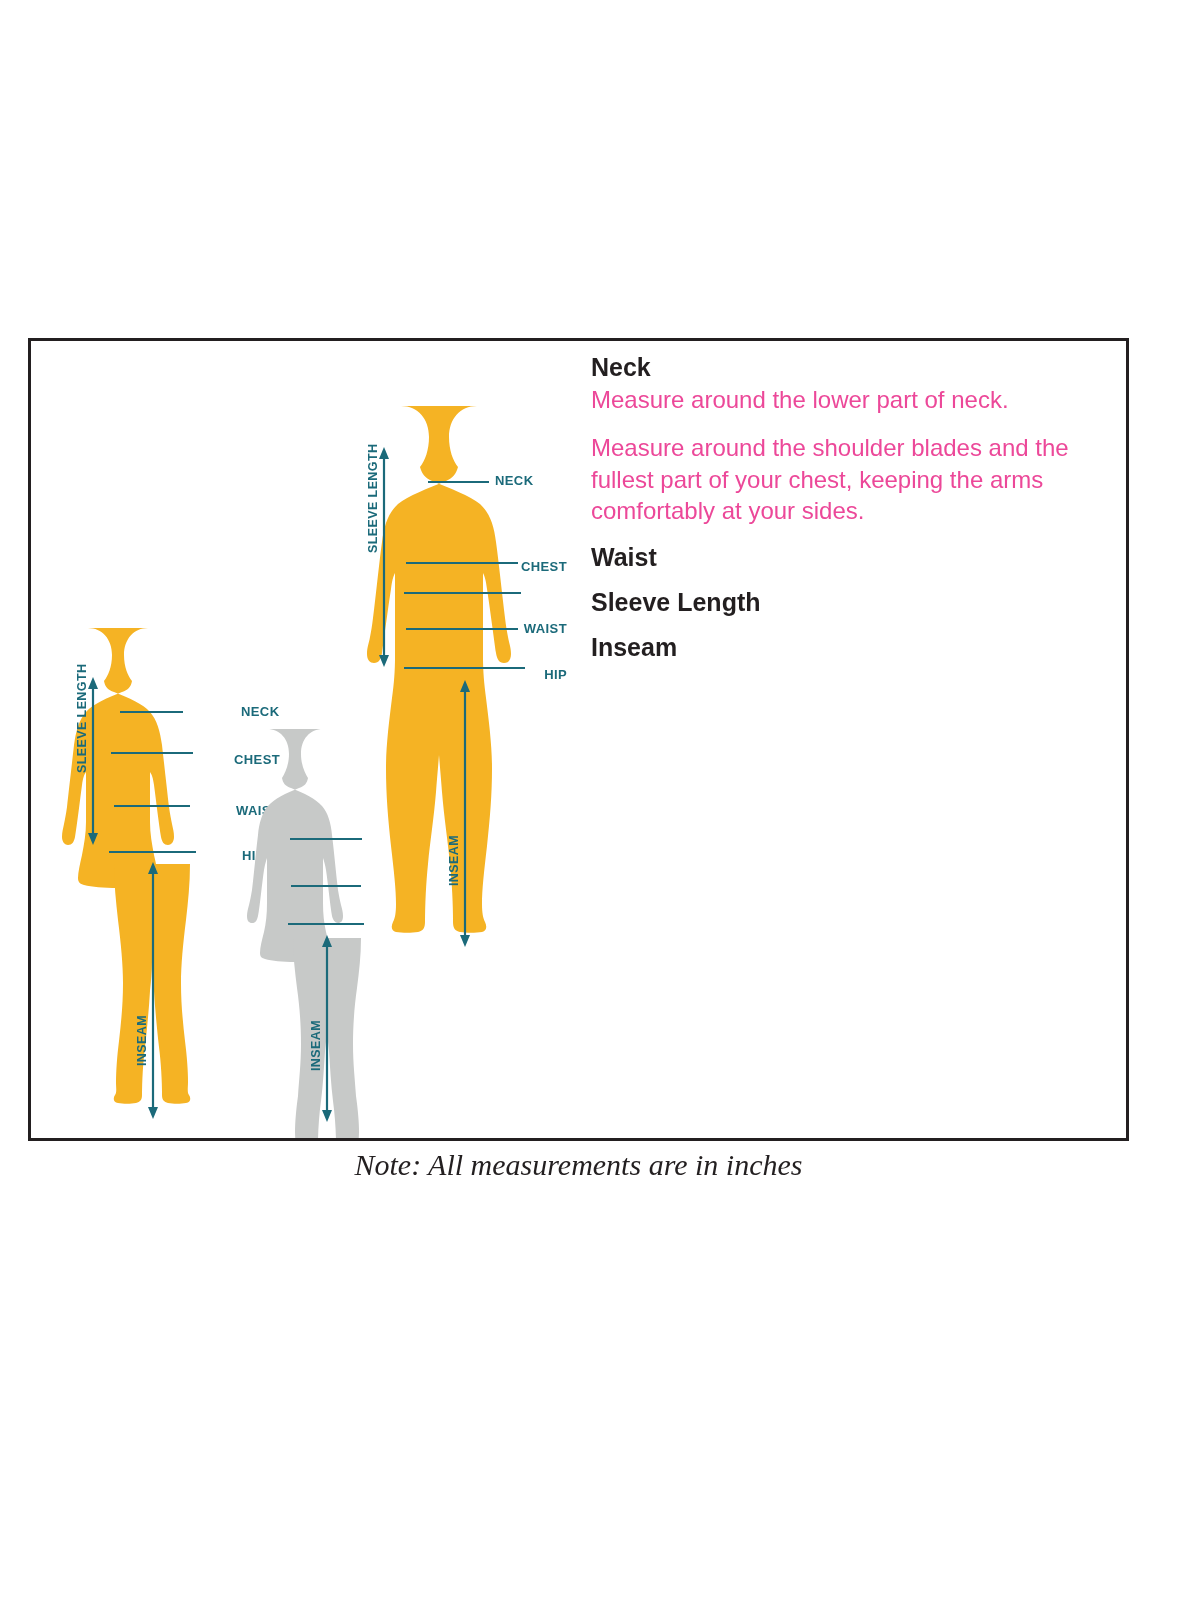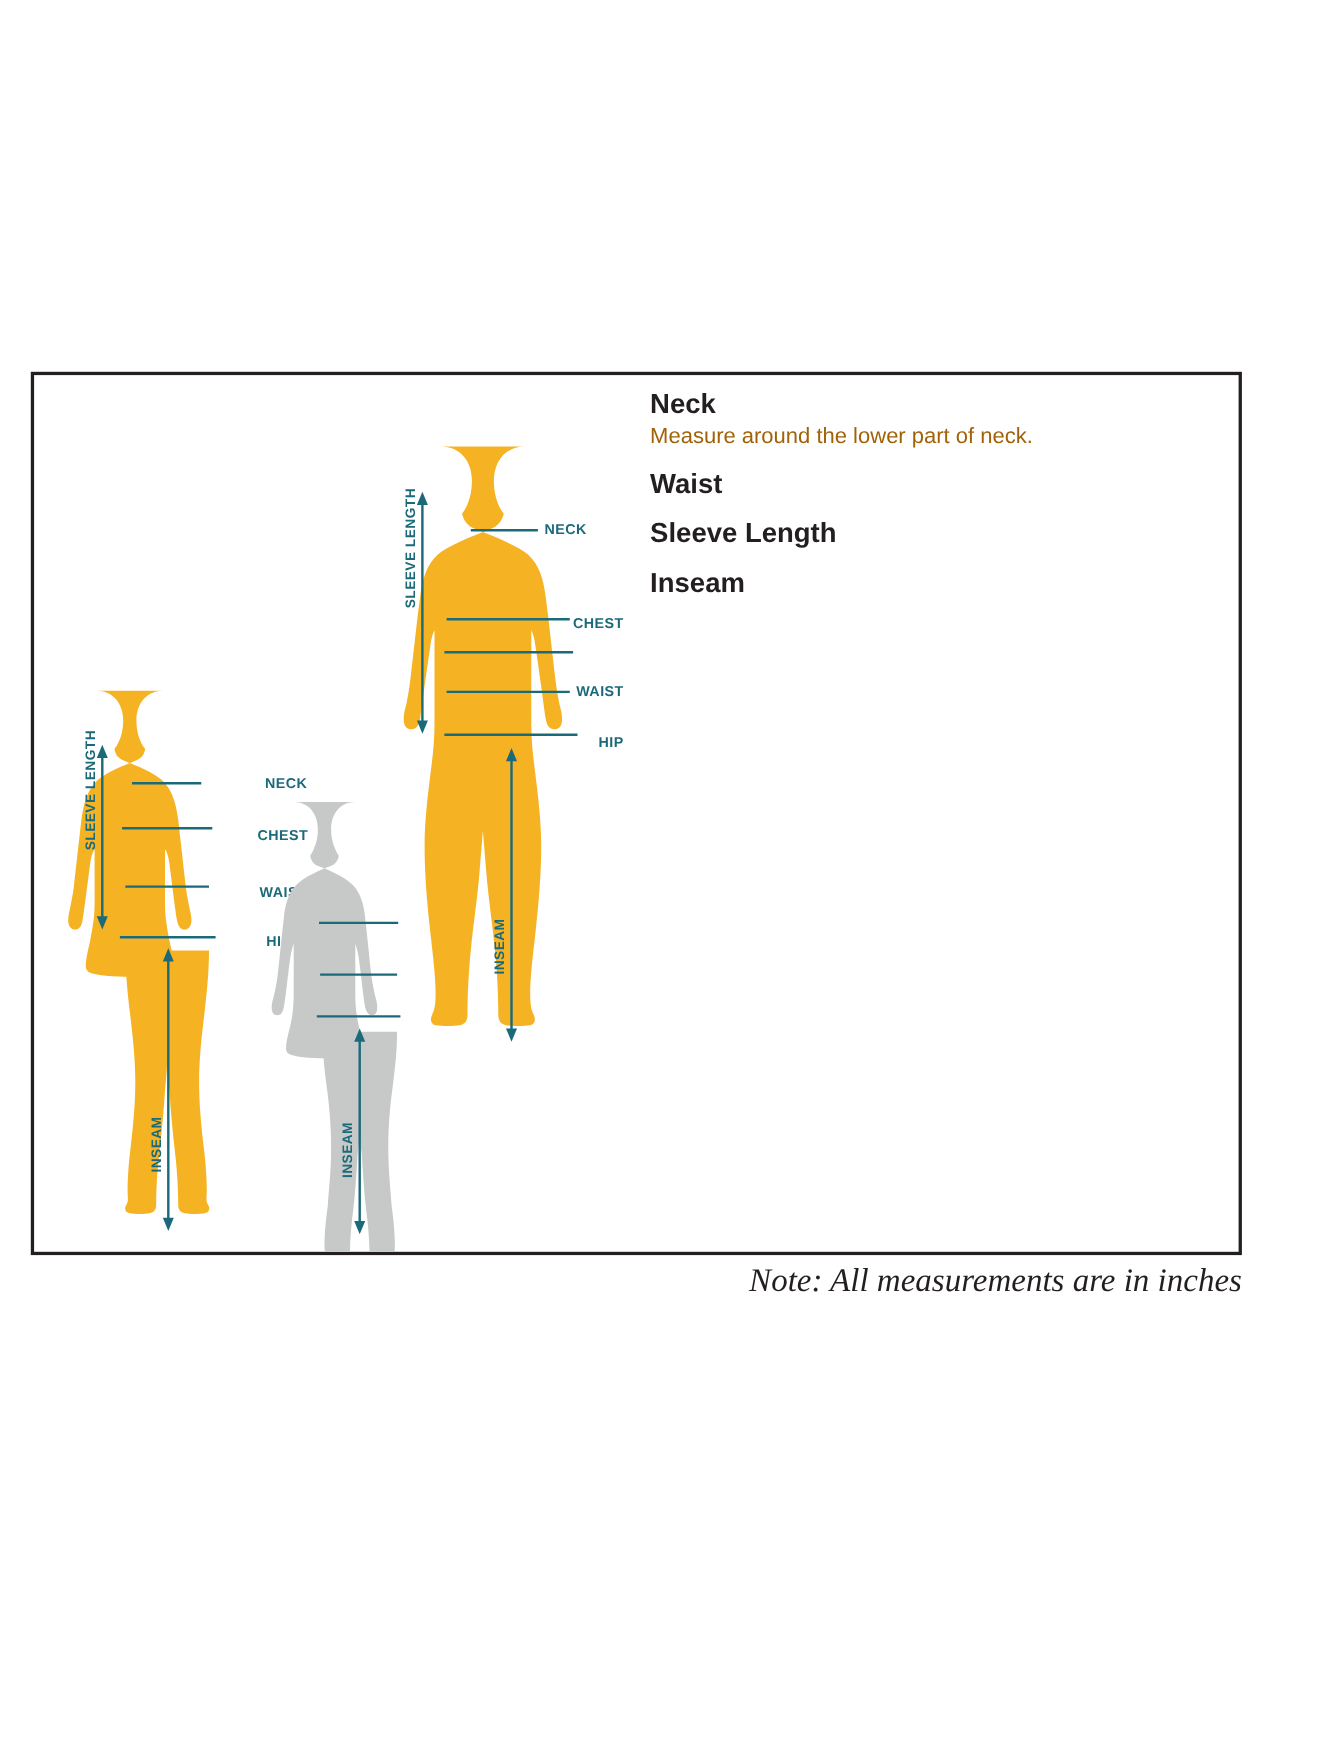--- a/index.html
+++ b/index.html
@@ -48,32 +48,32 @@
     margin-bottom: 16px;
   }
   .section-title {
     font-size: 25px;
     font-weight: bold;
     color: #231f20;
     line-height: 1.15;
     margin: 0 0 2px 0;
   }
   .section-body {
-    font-size: 20px;
-    color: #a16207;
+    font-size: 24px;
+    color: #ec4899;
     line-height: 1.33;
     margin: 0;
   }
 
   #note {
     position: absolute;
     left: 28px;
     top: 1148px;
     width: 1101px;
-    text-align: right;
+    text-align: center;
     font-family: "Liberation Serif", serif;
     font-style: italic;
     font-size: 30px;
     color: #231f20;
   }
 
   svg { display: block; }
 
   .lbl {
     font-family: "Liberation Sans", sans-serif;
@@ -339,20 +339,21 @@
   </div>
 
   <div id="text-pane">
 
     <div class="section">
       <p class="section-title">Neck</p>
       <p class="section-body">Measure around the lower part of neck.</p>
     </div>
 
     <div class="section">
+      <p class="section-body">Measure around the shoulder blades and the fullest part of your chest, keeping the arms comfortably at your sides.</p>
     </div>
 
     <div class="section">
       <p class="section-title">Waist</p>
     </div>
 
     <div class="section">
       <p class="section-title">Sleeve Length</p>
     </div>
 

